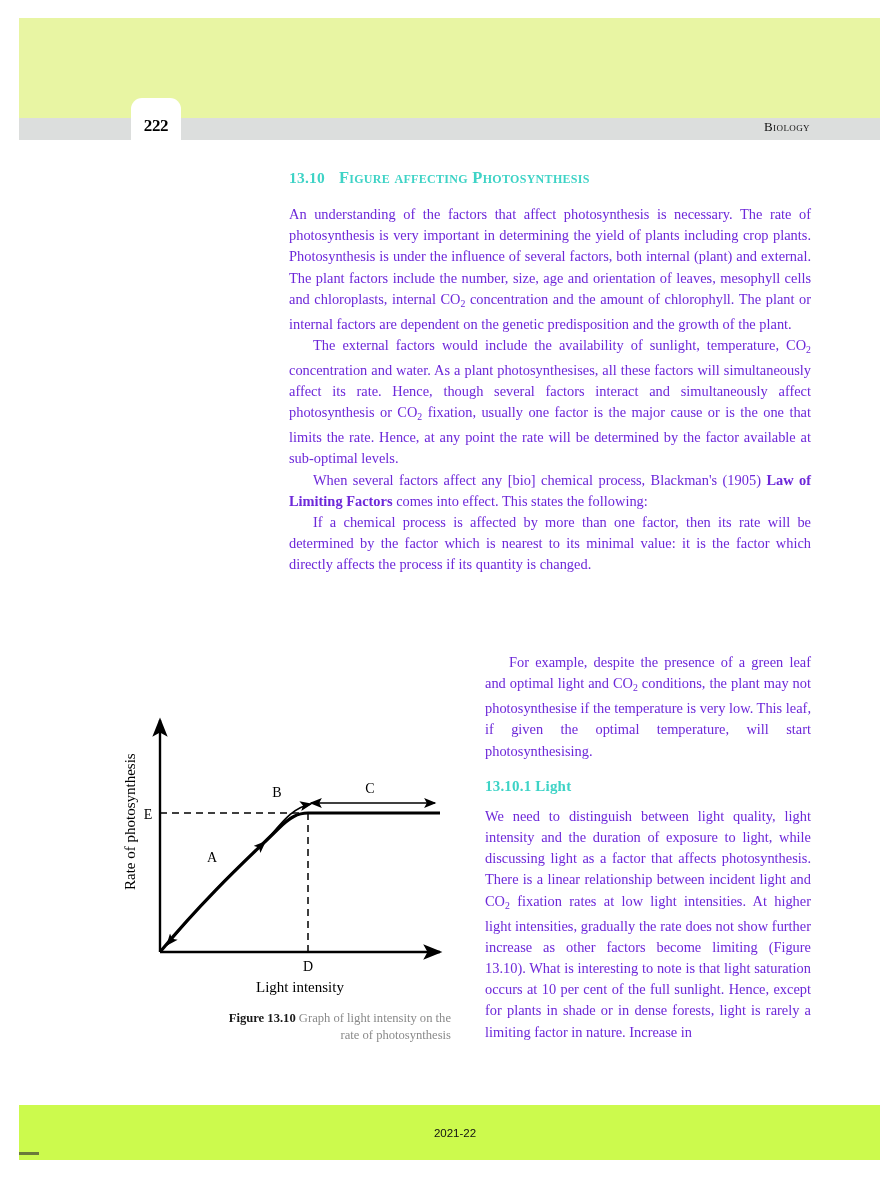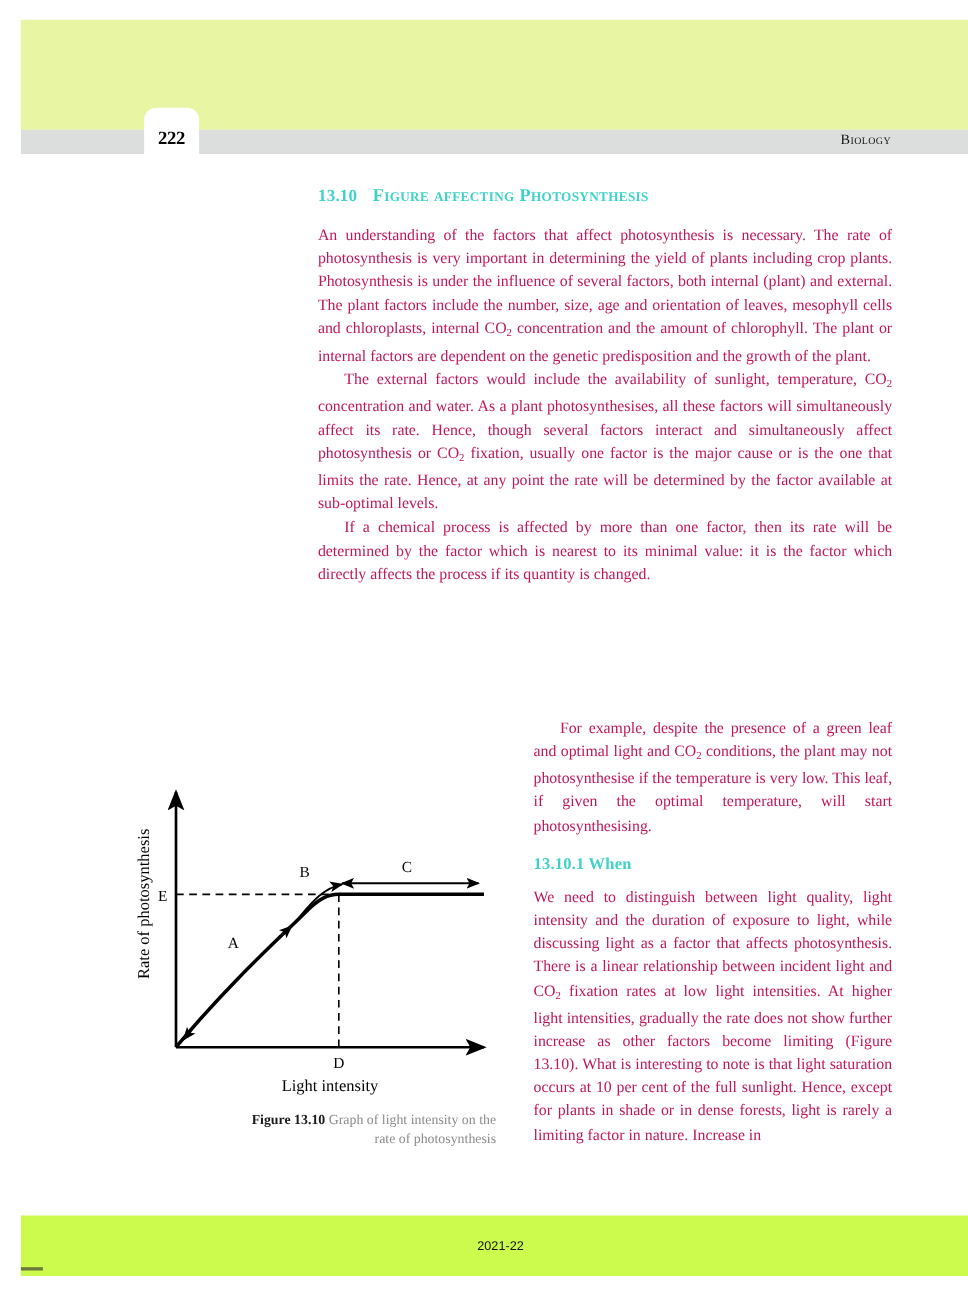--- a/index.html
+++ b/index.html
@@ -114,21 +114,21 @@
     font-size: 16.5px;
     margin-left: 14px;
     letter-spacing: 0.3px;
   }
   p.body {
     margin: 0;
     font-size: 14.4px;
     line-height: 21.2px;
     text-align: justify;
     text-justify: inter-word;
-    color: #be185d;
+    color: #6d28d9;
   }
   p.body + p.body { margin-top: 0px; }
   .indent { text-indent: 24px; }
   .italic-block {
   }
   .bold { font-weight: bold; }
   sub { font-size: 0.68em; vertical-align: -0.28em; }
 
   
   .wrap-region {
@@ -195,30 +195,31 @@
   <div class="content">
 
     <div class="sec-head">
       <span class="num">13.10</span><span class="caps">Figure affecting Photosynthesis</span>
     </div>
 
     <p class="body"><span>An understanding of the factors that affect photosynthesis is necessary. The rate of photosynthesis is very important in determining the yield of plants including crop plants.  Photosynthesis is under the influence of several factors, both internal (plant) and external. The plant factors include the number, size, age and orientation of leaves, mesophyll cells and chloroplasts, internal CO</span><sub>2</sub><span> concentration and the amount of chlorophyll. The plant or internal factors are dependent on the genetic predisposition and the growth of the plant.</span></p>
 
     <p class="body indent"><span>The external factors would include the availability of sunlight, temperature, CO</span><sub>2</sub><span> concentration and water.  As a plant photosynthesises, all these factors will simultaneously affect its rate. Hence, though several factors interact and simultaneously affect photosynthesis or CO</span><sub>2</sub><span> fixation, usually one factor is the major cause or is the one that limits the rate. Hence, at any point the rate will be determined by the factor available at sub-optimal levels.</span></p>
 
+    <p class="body indent"><span>When several factors affect any [bio] chemical process, Blackman's (1905) </span><span class="bold">Law of Limiting Factors</span><span> comes into effect. This states the following:</span></p>
 
     <p class="body indent italic-block">If a chemical process is affected by more than one factor, then its rate will be determined by the factor which is nearest to its minimal value: it is the factor which directly affects the process if its quantity is changed.</p>
 
   </div>
 
   <div class="wrap-region">
     <div class="right-col">
       <p class="body indent"><span>For example, despite the presence of a green leaf and optimal light and CO</span><sub>2</sub><span> conditions, the plant may not photosynthesise if the temperature is very low. This leaf, if given the optimal temperature, will start photosynthesising.</span></p>
 
-      <div class="subsec-head">13.10.1 When</div>
+      <div class="subsec-head">13.10.1 Light</div>
 
       <p class="body"><span>We need to distinguish between light quality, light intensity and the duration of exposure to light, while discussing light as a factor that affects photosynthesis. There is a linear relationship between incident light and CO</span><sub>2</sub><span> fixation rates at low light intensities. At higher light intensities, gradually the rate does not show further increase as other factors become limiting (Figure 13.10). What is interesting to note is that light saturation occurs at 10 per cent of the full sunlight. Hence, except for plants in shade or in dense forests, light is rarely a limiting factor in nature. Increase in</span></p>
     </div>
   </div>
 
   <div class="figure-box">
     <svg width="340" height="300" viewBox="0 0 340 300">
       <defs>
         <marker id="arrHead" markerWidth="9" markerHeight="9" refX="7" refY="3.2" orient="auto">
           <path d="M0,0 L8,3.2 L0,6.4 L1.8,3.2 Z" fill="#000"></path>

